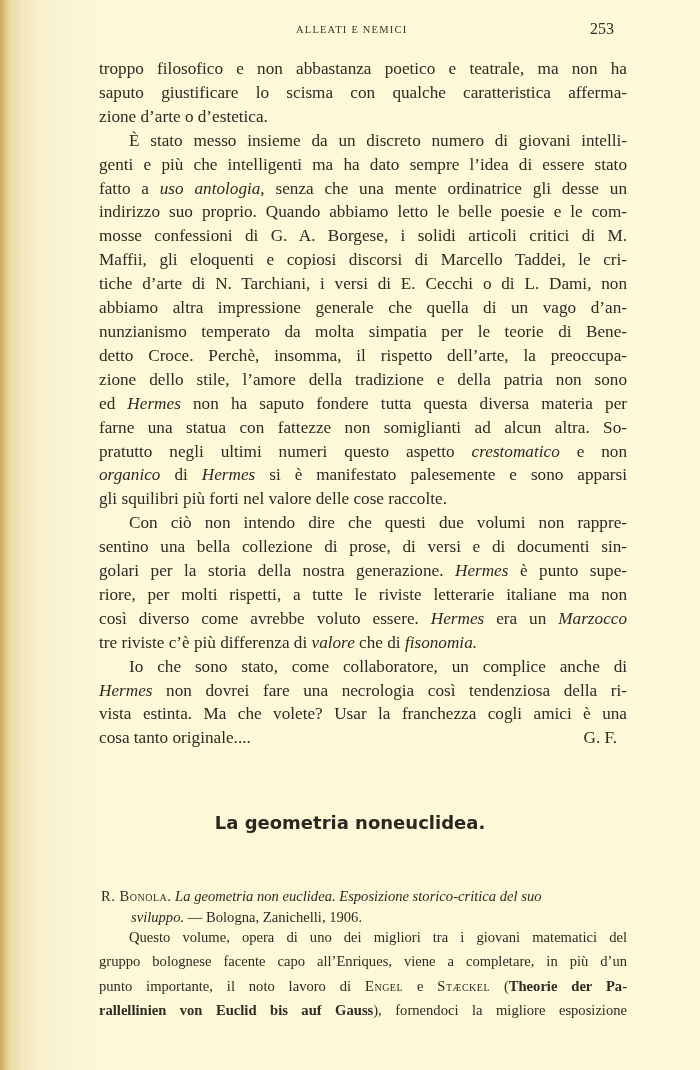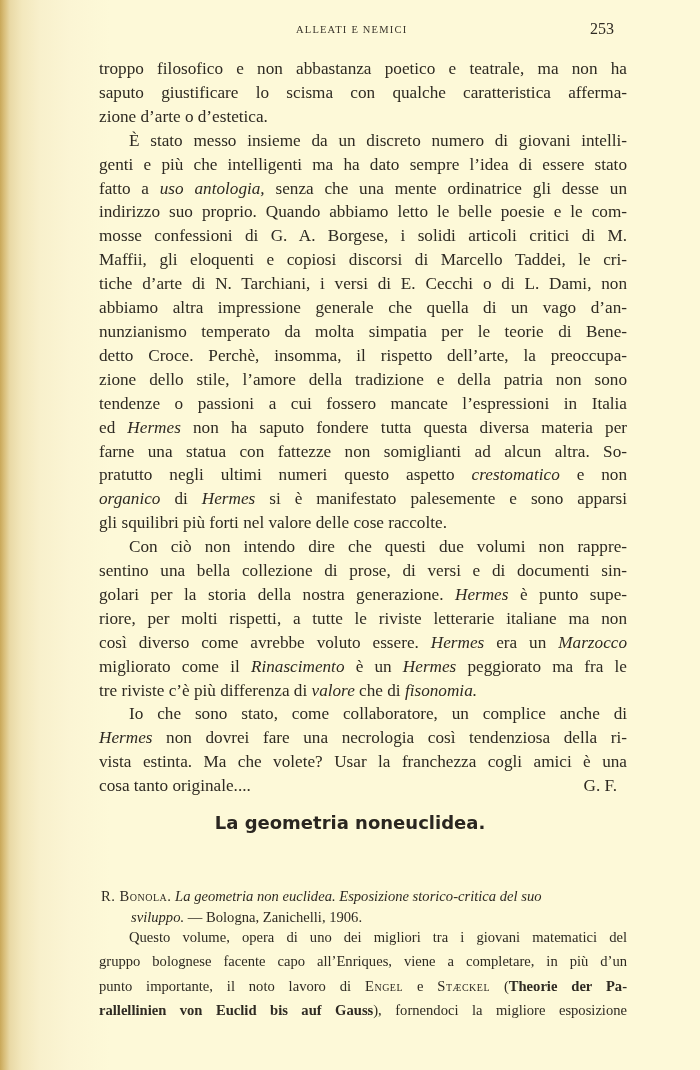--- a/index.html
+++ b/index.html
@@ -143,35 +143,33 @@
       <span class="line">genti e più che intelligenti ma ha dato sempre l’idea di essere stato</span>
       <span class="line"><span>fatto a </span><em>uso antologia,</em><span> senza che una mente ordinatrice gli desse un</span></span>
       <span class="line">indirizzo suo proprio. Quando abbiamo letto le belle poesie e le com-</span>
       <span class="line">mosse confessioni di G. A. Borgese, i solidi articoli critici di M.</span>
       <span class="line">Maffii, gli eloquenti e copiosi discorsi di Marcello Taddei, le cri-</span>
       <span class="line">tiche d’arte di N. Tarchiani, i versi di E. Cecchi o di L. Dami, non</span>
       <span class="line">abbiamo altra impressione generale che quella di un vago d’an-</span>
       <span class="line">nunzianismo temperato da molta simpatia per le teorie di Bene-</span>
       <span class="line">detto Croce. Perchè, insomma, il rispetto dell’arte, la preoccupa-</span>
       <span class="line">zione dello stile, l’amore della tradizione e della patria non sono</span>
-      <span class="line">tendenze o passioni a cui fossero mancate l’espressioni in Italia</span>
       <span class="line"><span>ed </span><em>Hermes</em><span> non ha saputo fondere tutta questa diversa materia per</span></span>
       <span class="line">farne una statua con fattezze non somiglianti ad alcun altra. So-</span>
       <span class="line"><span>pratutto negli ultimi numeri questo aspetto </span><em>crestomatico</em><span> e non</span></span>
       <span class="line"><em>organico</em><span> di </span><em>Hermes</em><span> si è manifestato palesemente e sono apparsi</span></span>
       <span class="line last">gli squilibri più forti nel valore delle cose raccolte.</span>
     </div>
 
     <div>
       <span class="line indent">Con ciò non intendo dire che questi due volumi non rappre-</span>
       <span class="line">sentino una bella collezione di prose, di versi e di documenti sin-</span>
       <span class="line"><span>golari per la storia della nostra generazione. </span><em>Hermes</em><span> è punto supe-</span></span>
       <span class="line">riore, per molti rispetti, a tutte le riviste letterarie italiane ma non</span>
       <span class="line"><span>così diverso come avrebbe voluto essere. </span><em>Hermes</em><span> era un </span><em>Marzocco</em></span>
-      <span class="line"><span>migliorato come il </span><em>Rinascimento</em><span> è un </span><em>Hermes</em><span> peggiorato ma fra le</span></span>
       <span class="line last"><span>tre riviste c’è più differenza di </span><em>valore</em><span> che di </span><em>fisonomia.</em></span>
     </div>
 
     <div>
       <span class="line indent">Io che sono stato, come collaboratore, un complice anche di</span>
       <span class="line"><em>Hermes</em><span> non dovrei fare una necrologia così tendenziosa della ri-</span></span>
       <span class="line">vista estinta. Ma che volete? Usar la franchezza cogli amici è una</span>
       <span class="signature-line">
         <span>cosa tanto originale....</span>
         <span class="signature">G. F.</span>

